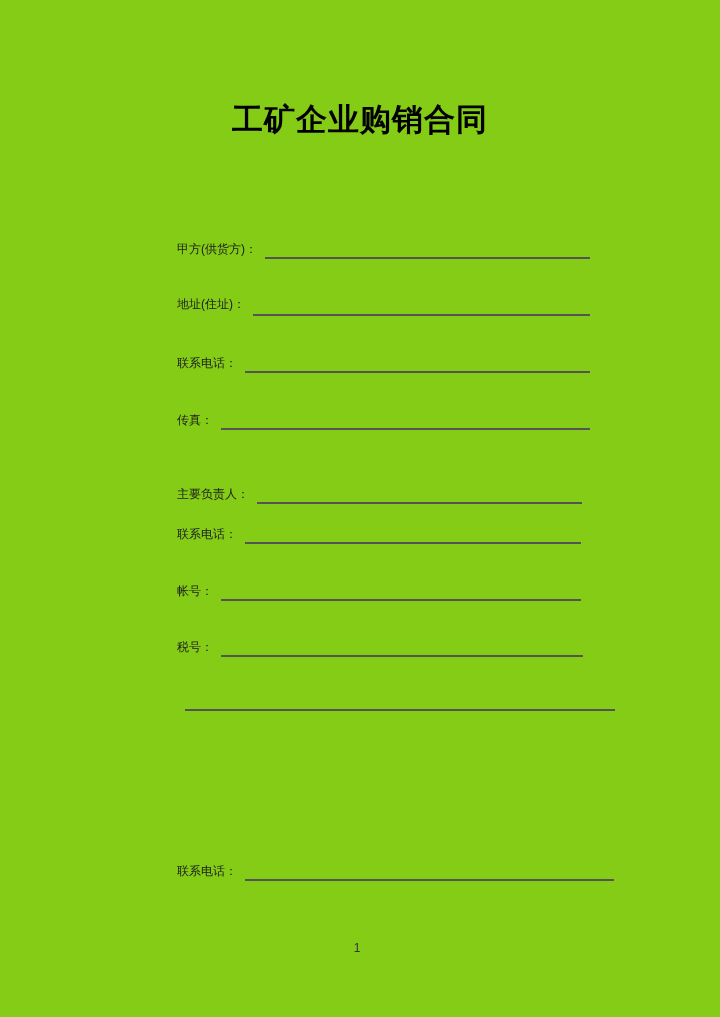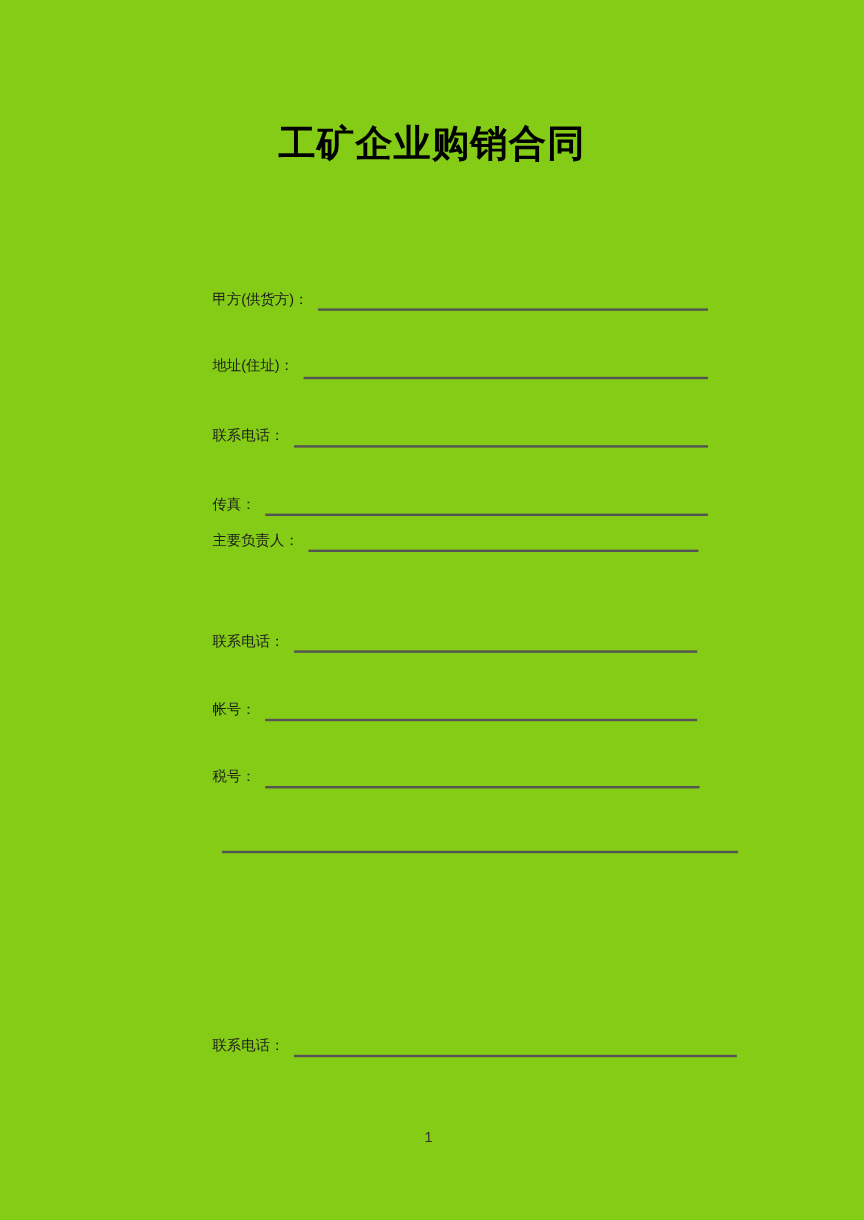--- a/index.html
+++ b/index.html
@@ -40,21 +40,21 @@
     flex: 1;
     margin-left: 8px;
     height: 21px;
     border-bottom: 2px solid #545454;
   }
   
   .r0  { top: 237px; width: 413px; }
   .r1  { top: 293px; width: 413px; align-items: center; }
   .r2  { top: 351px; width: 413px; }
   .r3  { top: 408px; width: 413px; }
-  .r4  { top: 438px; width: 405px; }
+  .r4  { top: 482px; width: 405px; }
   .r5  { top: 522px; width: 404px; }
   .r6  { top: 579px; width: 404px; }
   .r7  { top: 635px; width: 406px; }
   .r8  { top: 689px; width: 438px; }
   .r9  { top: 745px; width: 420px; }
   .r10 { top: 802px; width: 437px; }
   .r11 { top: 859px; width: 437px; }
   .page-number {
     position: absolute;
     top: 941px;

